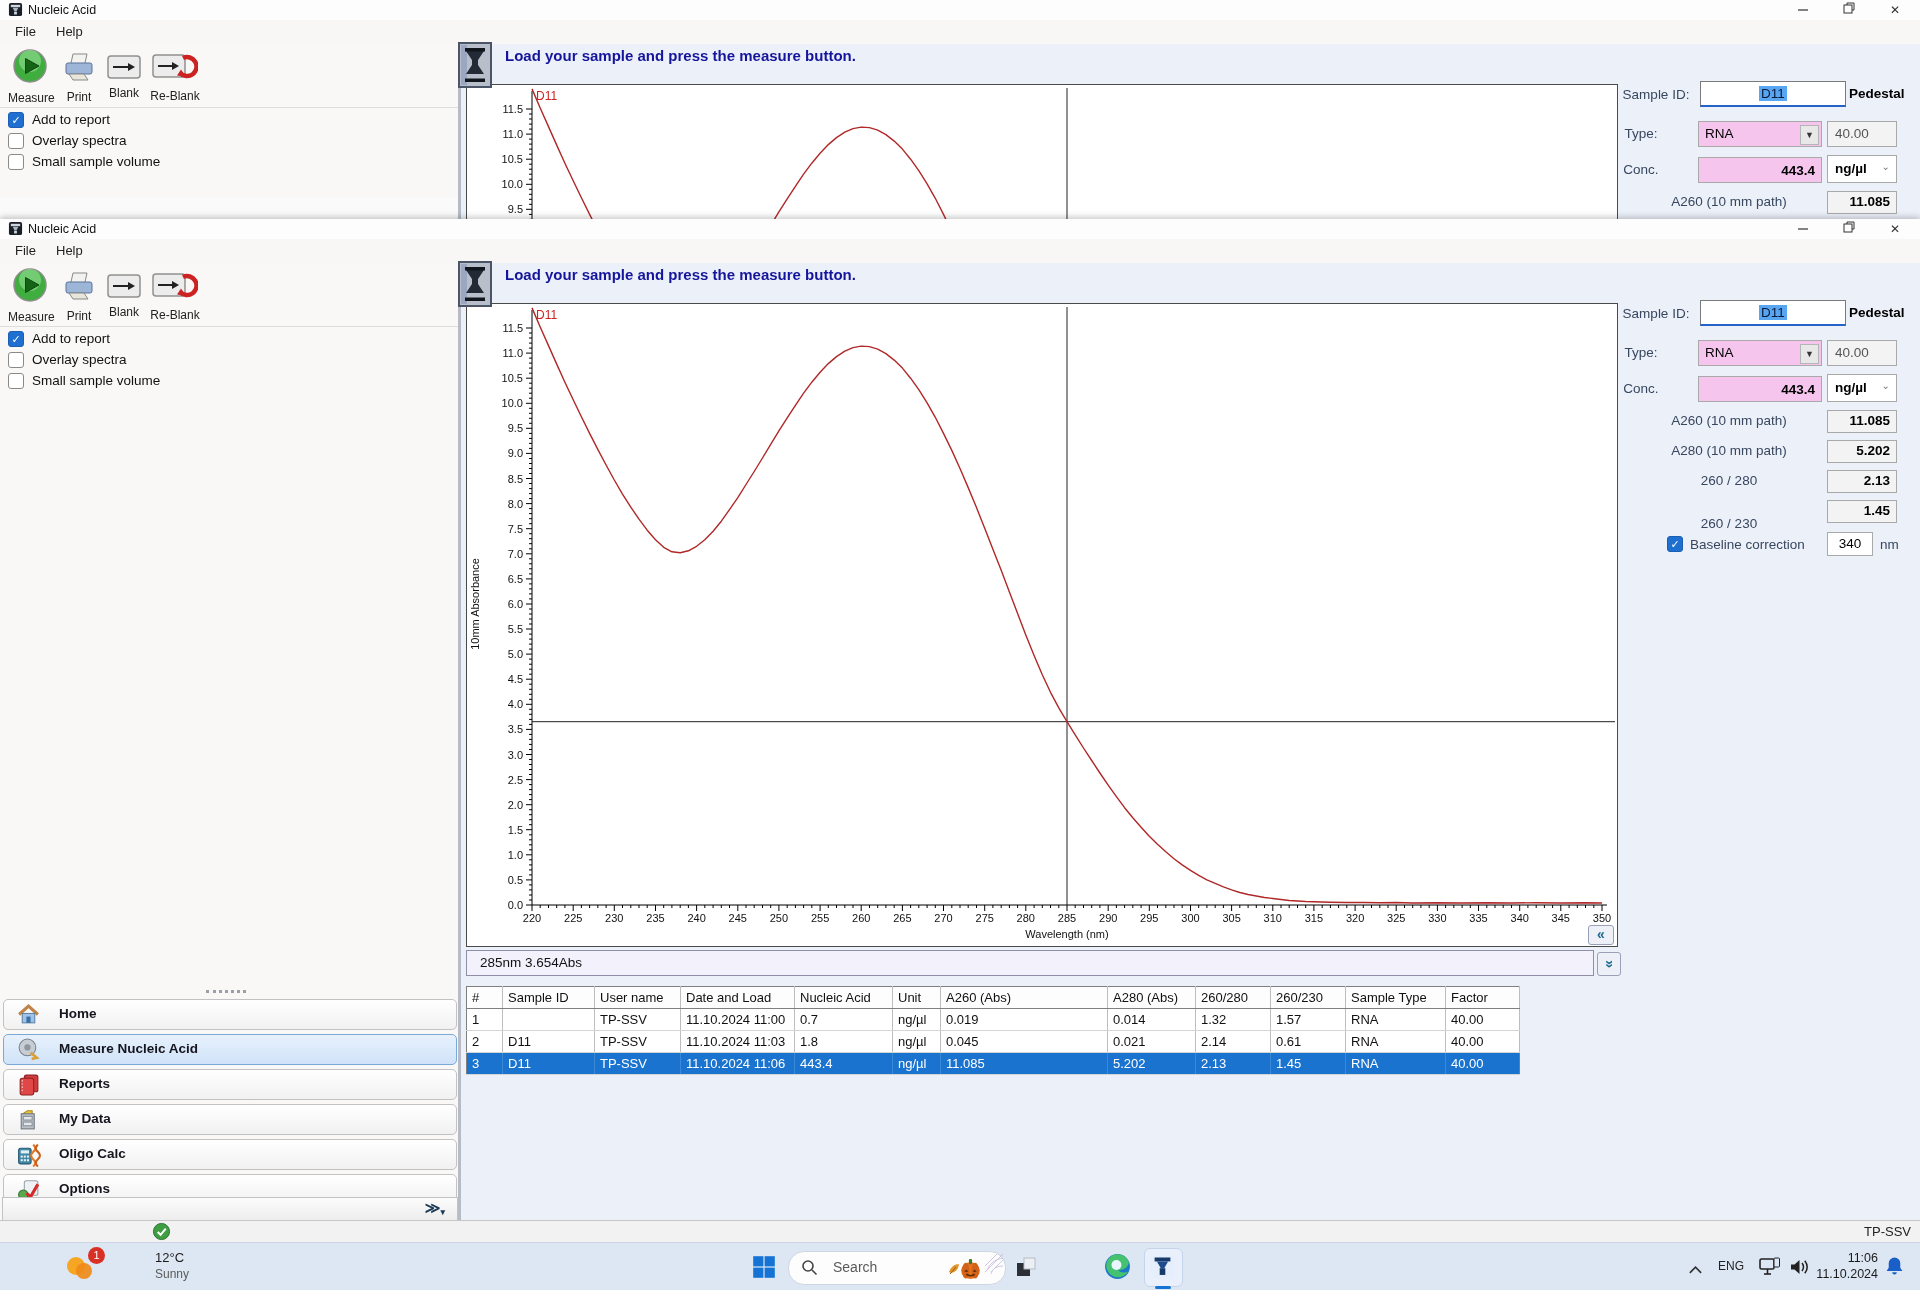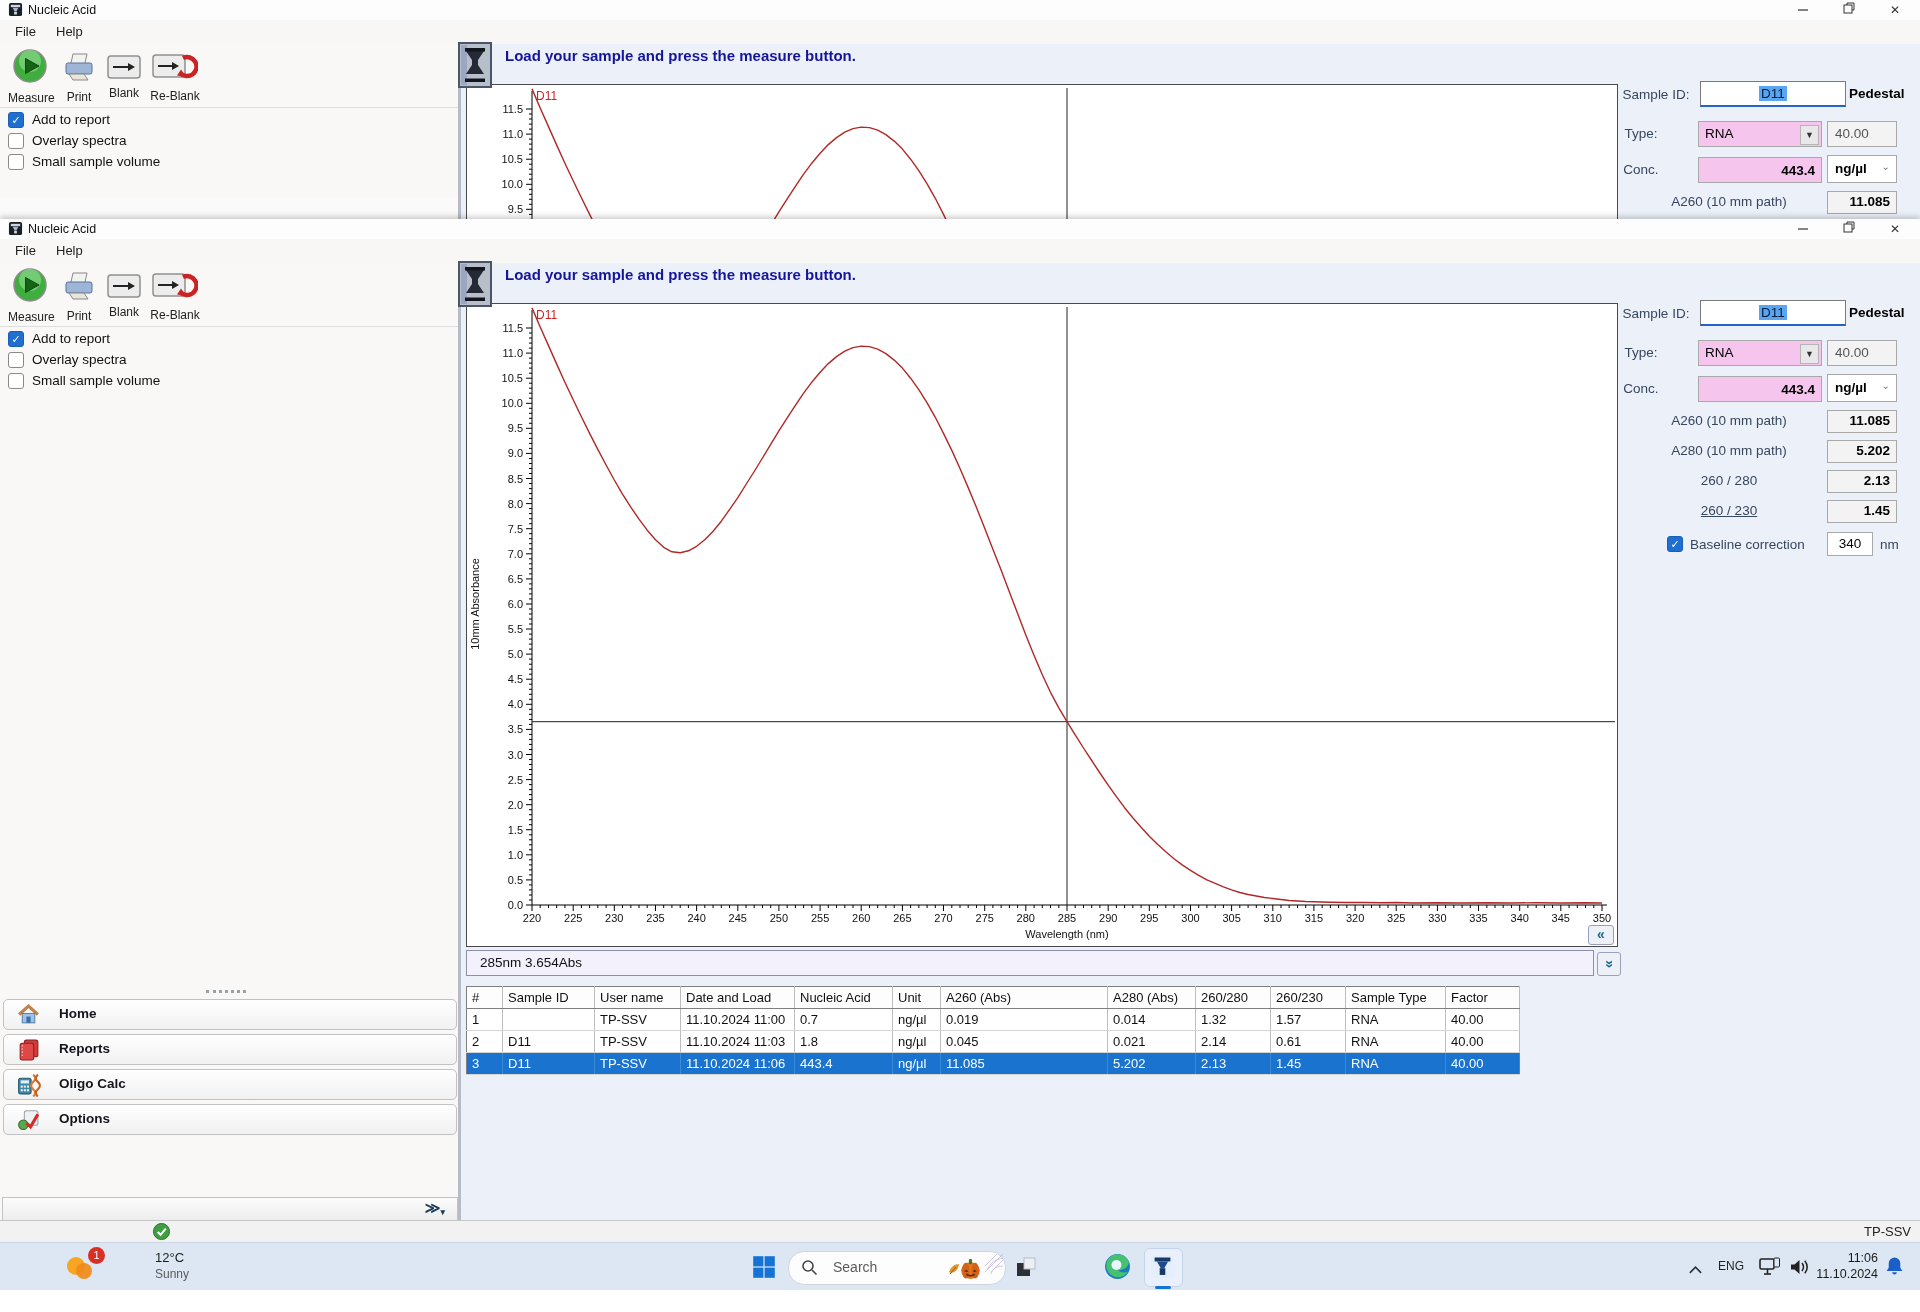--- a/index.html
+++ b/index.html
@@ -991,45 +991,62 @@
     <span style="position:absolute;left:7px;top:5px;font-weight:bold;">ng/µl</span>
     <span style="position:absolute;right:6px;top:5px;color:#777;font-size:10px;">⌄</span>
   </div>
 
   <span class="plabel" style="left:1640px;top:194px;width:178px;">A260 (10 mm path)</span>
   <div class="pbox pval" style="left:1827px;top:191px;width:70px;height:23px;"><span>11.085</span></div>
   <span class="plabel" style="left:1640px;top:224px;width:178px;">A280 (10 mm path)</span>
   <div class="pbox pval" style="left:1827px;top:221px;width:70px;height:23px;"><span>5.202</span></div>
   <span class="plabel" style="left:1640px;top:254px;width:178px;">260 / 280</span>
   <div class="pbox pval" style="left:1827px;top:251px;width:70px;height:23px;"><span>2.13</span></div>
-  <span class="plabel" style="left:1640px;top:284px;width:178px;text-decoration:underline;">260 / 230</span>
+  <span class="plabel" style="left:1640px;top:297px;width:178px;">260 / 230</span>
   <div class="pbox pval" style="left:1827px;top:281px;width:70px;height:23px;"><span>1.45</span></div>
 
   <span class="cbx checked" style="position:absolute;left:1667px;top:317px;">✓</span>
   <span class="plabel" style="left:1690px;top:318px;width:130px;text-align:left;">Baseline correction</span>
   <div class="pbox" style="left:1827px;top:313px;width:46px;height:24px;background:#fff;text-align:center;line-height:22px;"><span>340</span></div>
   <span class="plabel" style="left:1880px;top:318px;width:30px;text-align:left;">nm</span>
 
   <div class="drag-dots"></div>
   <div class="nav-list abs" style="left:3px;top:780px;width:454px;">
         <div class="nav-item">
           <span class="nicon"><svg width="25" height="25" viewBox="0 0 24 24">
               <path d="M3 12 L12 4 L21 12" fill="none" stroke="#c08448" stroke-width="3"></path>
               <rect x="6" y="11" width="12" height="9" fill="#9fc3e8" stroke="#5b82ab"></rect>
               <rect x="10" y="14" width="4" height="6" fill="#3a6ea5"></rect>
             </svg></span>
           <span class="nlabel">Home</span>
         </div>
+        <div class="nav-item selected">
+          <span class="nicon"><svg width="25" height="25" viewBox="0 0 24 24">
+              <circle cx="11" cy="10" r="8" fill="#c7cdd4" stroke="#7a8088"></circle>
+              <circle cx="11" cy="10" r="3" fill="#8f969e"></circle>
+              <path d="M14 15 L20 20 L15 21" fill="none" stroke="#d9a03c" stroke-width="2.5"></path>
+            </svg></span>
+          <span class="nlabel">Measure Nucleic Acid</span>
+        </div>
         <div class="nav-item">
           <span class="nicon"><svg width="25" height="25" viewBox="0 0 24 24">
               <rect x="8" y="3" width="13" height="16" rx="2" fill="#d23b3b" stroke="#8e1f1f"></rect>
               <rect x="4" y="6" width="13" height="16" rx="2" fill="#e04848" stroke="#8e1f1f"></rect>
               <line x1="6" y1="8" x2="6" y2="20" stroke="#fff" stroke-dasharray="1,2"></line>
             </svg></span>
           <span class="nlabel">Reports</span>
+        </div>
+        <div class="nav-item">
+          <span class="nicon"><svg width="25" height="25" viewBox="0 0 24 24">
+              <path d="M6 7 l5 -3.5 h4.5 v4.5" fill="#e8c33a" stroke="#a8861d"></path>
+              <rect x="5" y="6.5" width="12.5" height="14.5" fill="#b9c0c8" stroke="#6f767e"></rect>
+              <rect x="7" y="9" width="8.5" height="3.5" fill="#e4e8ec" stroke="#8b9198"></rect>
+              <rect x="7" y="14.5" width="8.5" height="3.5" fill="#e4e8ec" stroke="#8b9198"></rect>
+            </svg></span>
+          <span class="nlabel">My Data</span>
         </div>
         <div class="nav-item">
           <span class="nicon"><svg width="25" height="25" viewBox="0 0 24 24">
               <rect x="2.5" y="6" width="12" height="15" rx="2" fill="#3f88a8" stroke="#28596f"></rect>
               <rect x="4.5" y="8" width="8" height="3" fill="#dff0f6"></rect>
               <g fill="#e8eef2">
                 <rect x="4.5" y="13" width="2" height="2"></rect>
                 <rect x="7.5" y="13" width="2" height="2"></rect>
                 <rect x="10.5" y="13" width="2" height="2"></rect>
                 <rect x="4.5" y="16.5" width="2" height="2"></rect>

